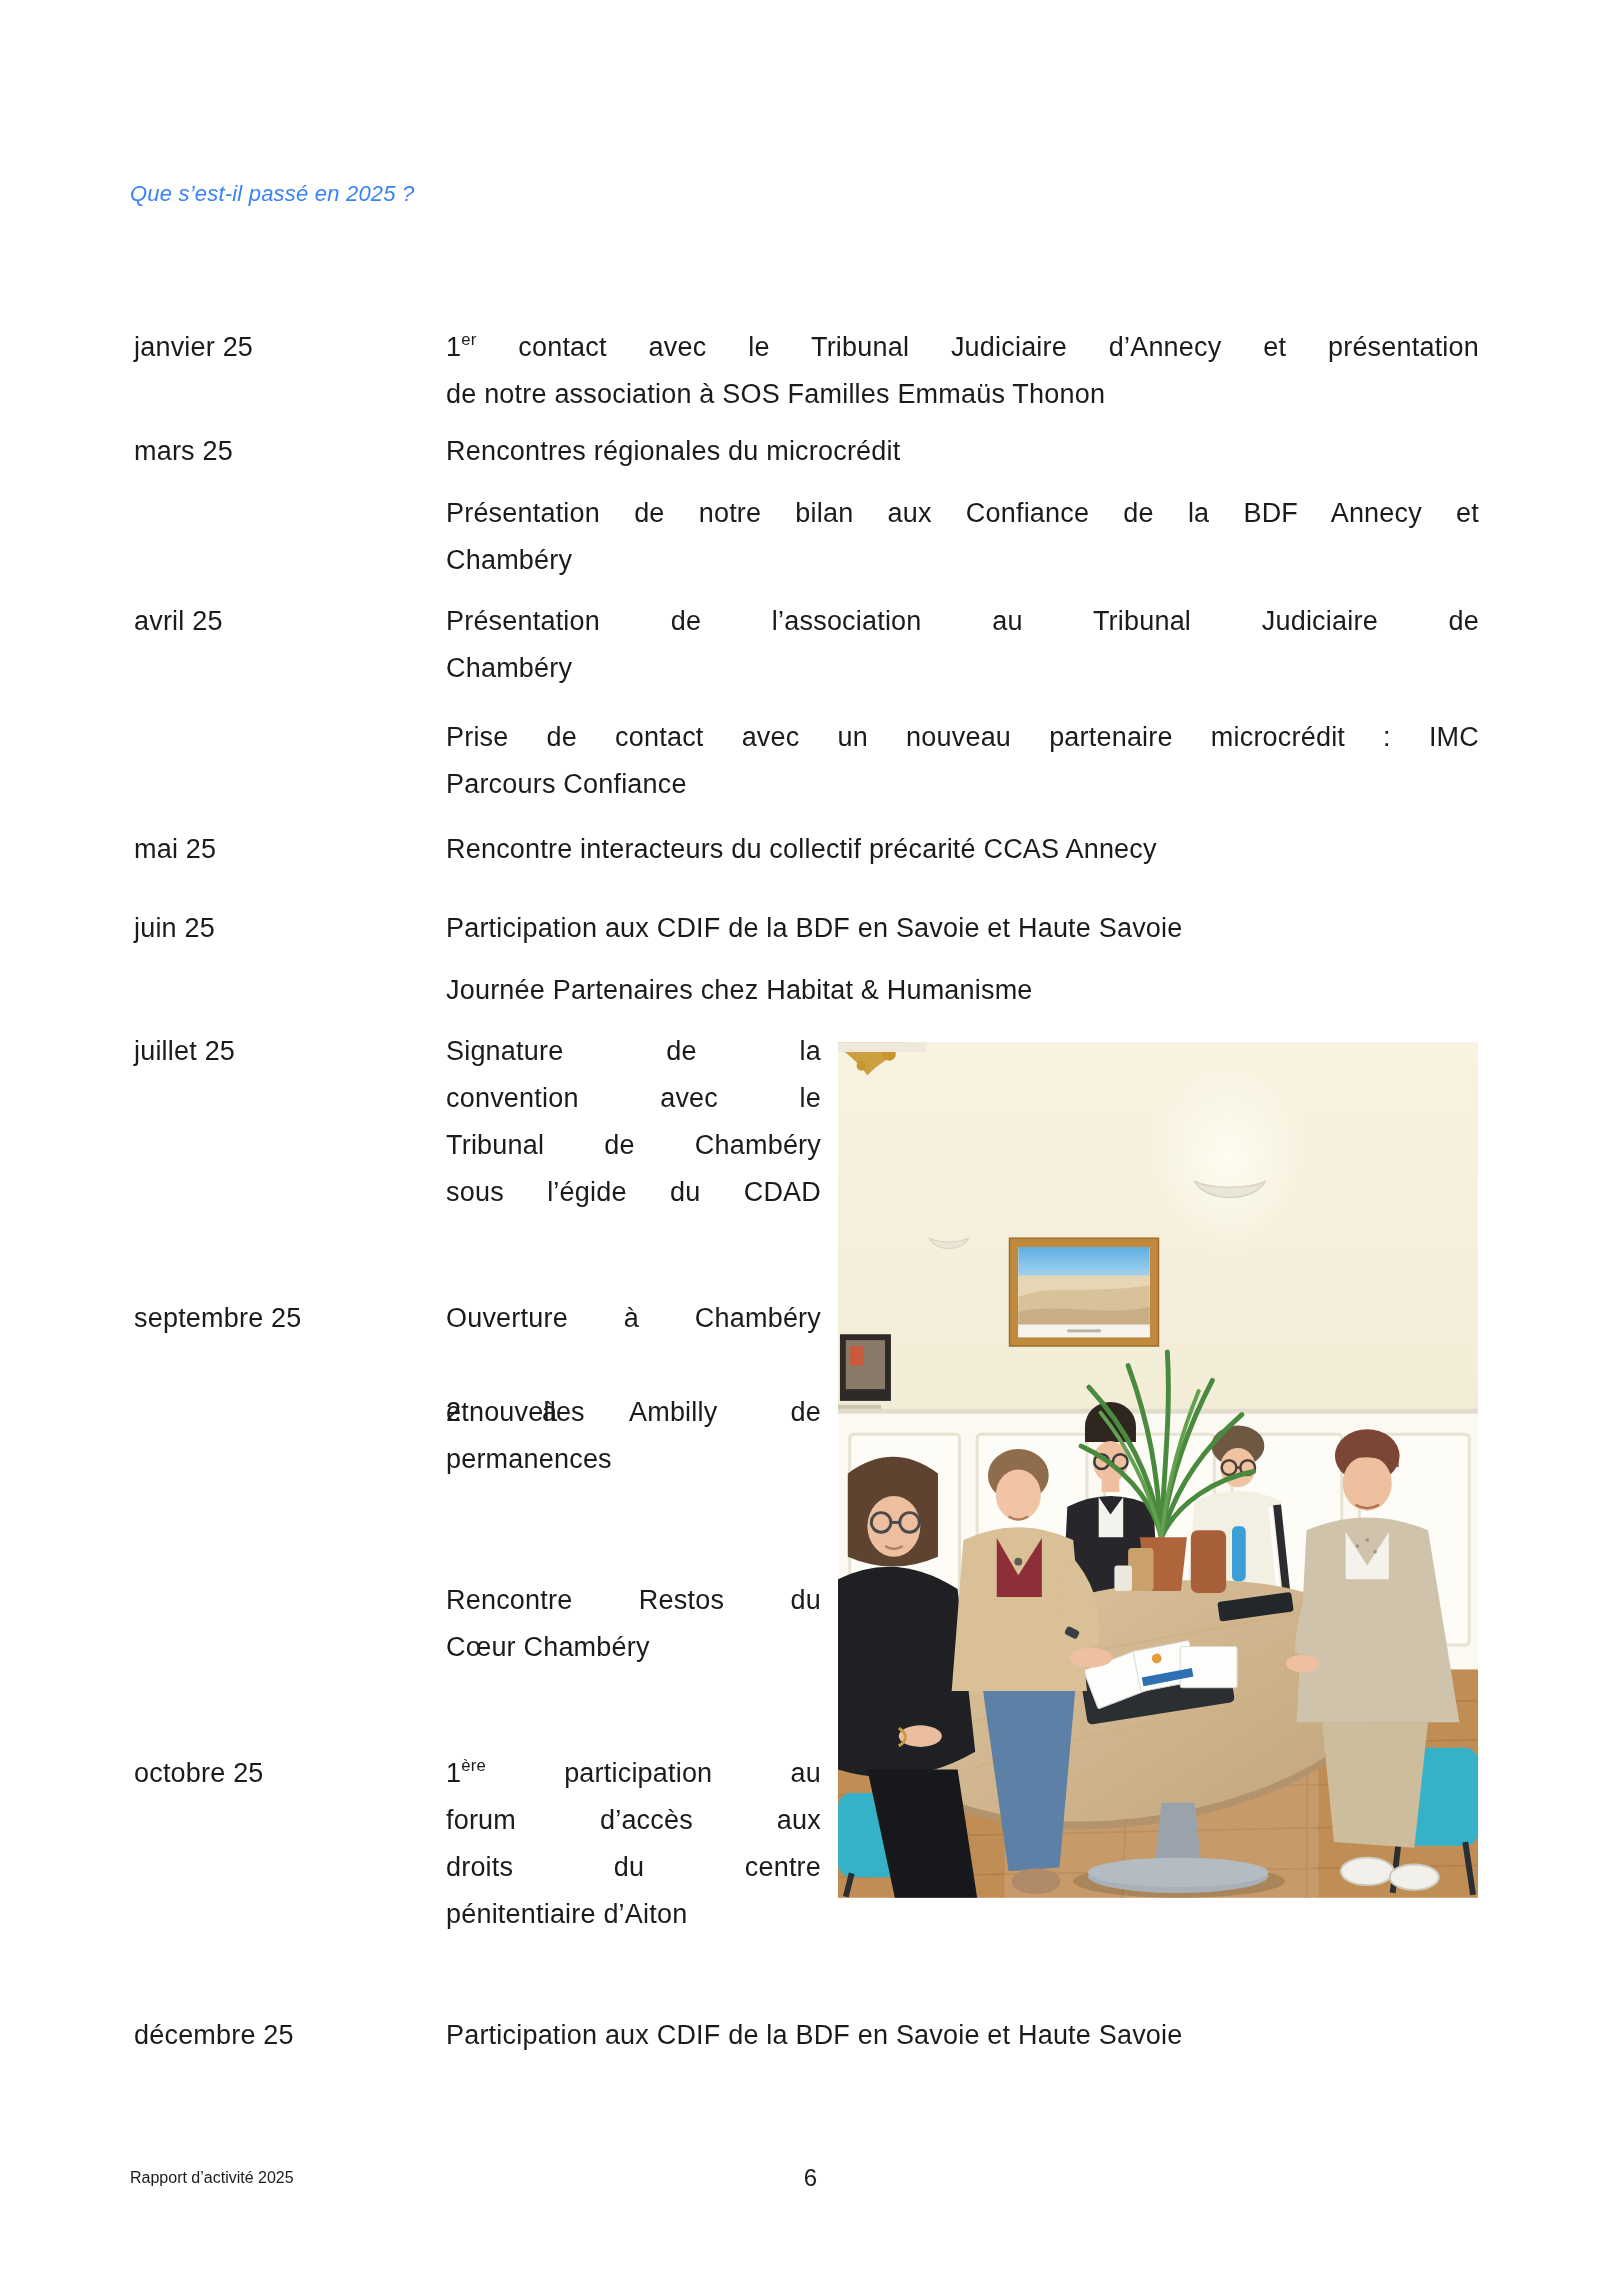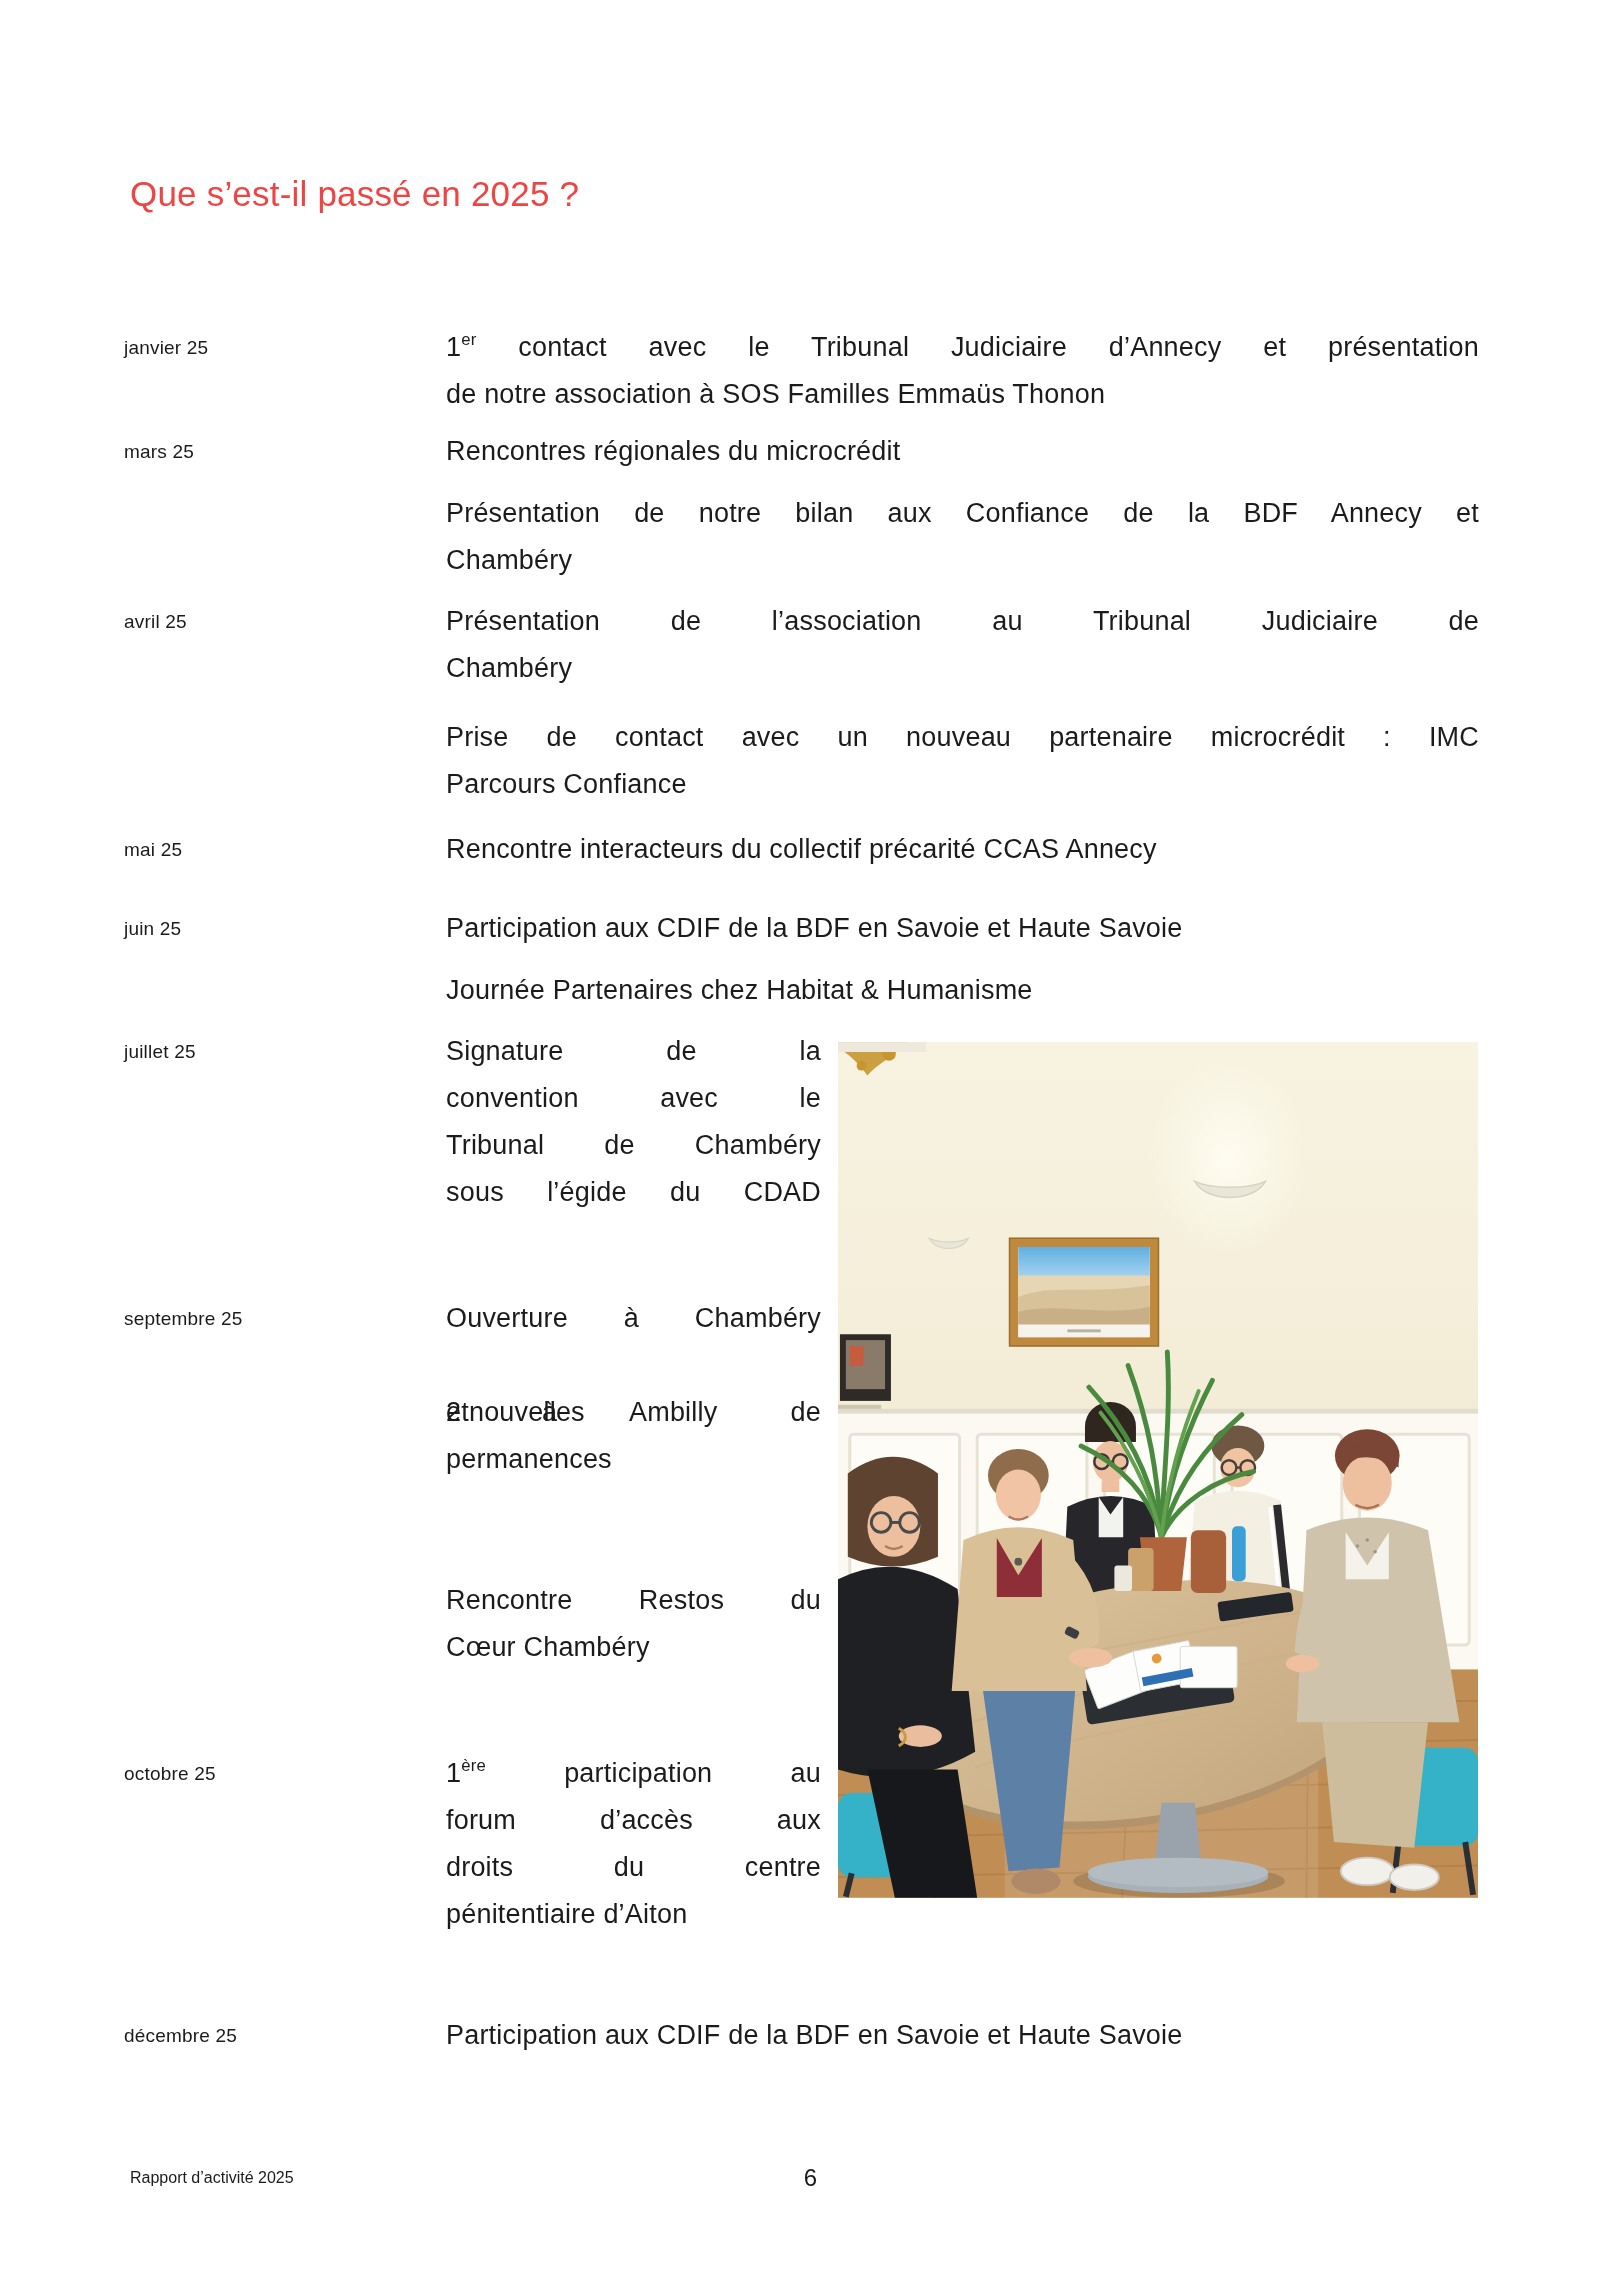--- a/index.html
+++ b/index.html
@@ -1,25 +1,25 @@
 <!DOCTYPE html>
 <html><head>
 <meta charset="utf-8">
 <style>
   html,body{margin:0;padding:0;background:#ffffff;}
   .page{
     position:relative;width:1621px;height:2293px;background:#ffffff;
     font-family:"Liberation Sans",sans-serif;color:#1b1b1d;overflow:hidden;
   }
   .page-title{
-    position:absolute;left:130px;top:174px;font-size:35px;line-height:39px;
-    color:#ef4444;letter-spacing:0.2px;
+    position:absolute;left:130px;top:174px;font-size:22px;line-height:39px;
+    color:#3b82f6;letter-spacing:0.2px;font-style:italic;
   }
   .tl-date{
-    position:absolute;left:124px;font-size:19px;line-height:47px;letter-spacing:0.2px;white-space:nowrap;
+    position:absolute;left:134px;font-size:27px;line-height:47px;letter-spacing:0.2px;white-space:nowrap;
   }
   .tl-line{
     position:absolute;left:446px;font-size:27px;line-height:47px;letter-spacing:0.2px;
   }
   .wide{width:1033px;}
   .narrow{width:375px;}
   .j{text-align:justify;text-align-last:justify;text-justify:inter-word;}
   sup{font-size:16.7px;vertical-align:baseline;position:relative;top:-10.8px;line-height:0;}
   .photo{
     position:absolute;left:838px;top:1042px;width:640px;height:856px;overflow:hidden;

